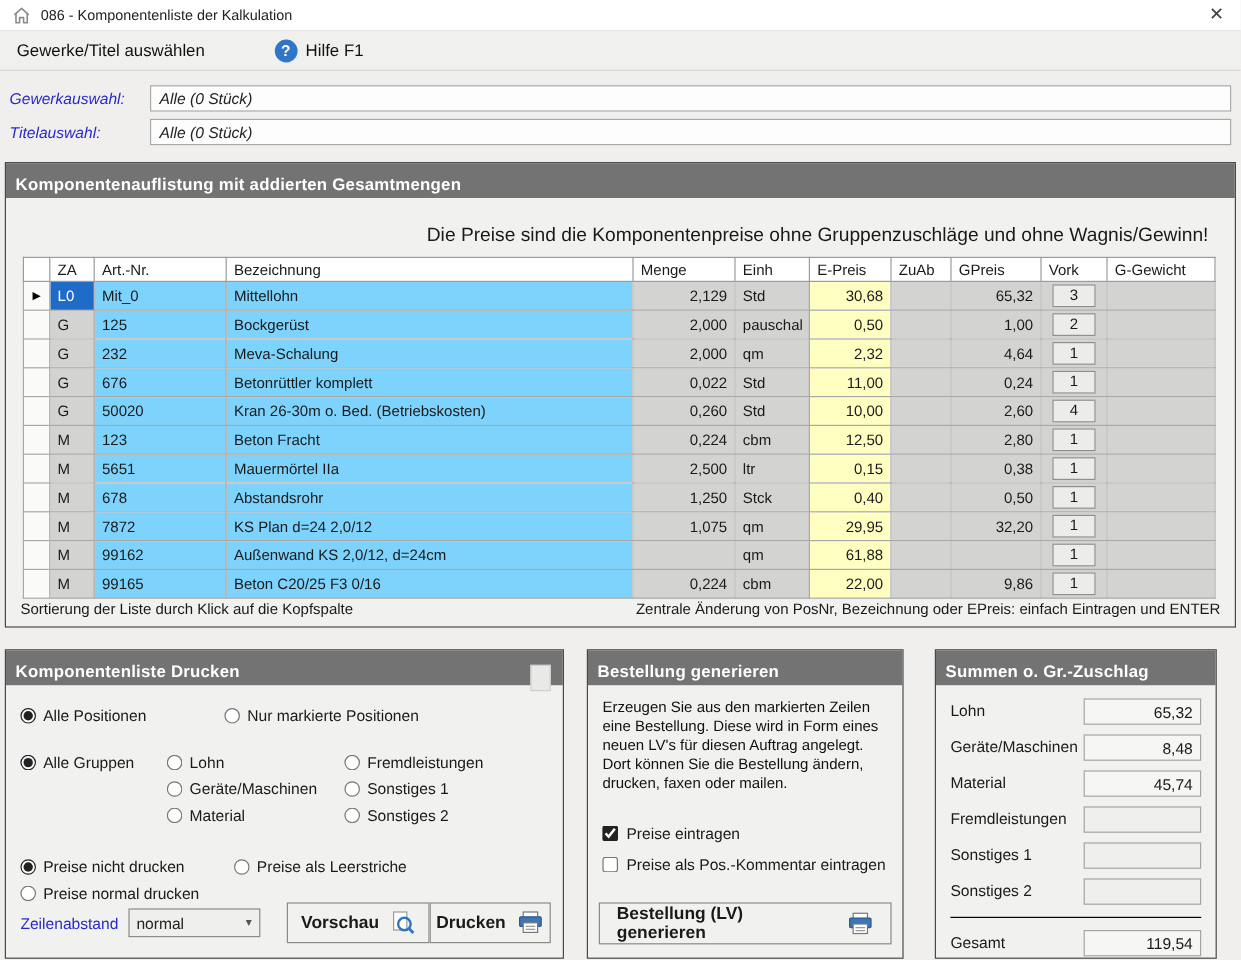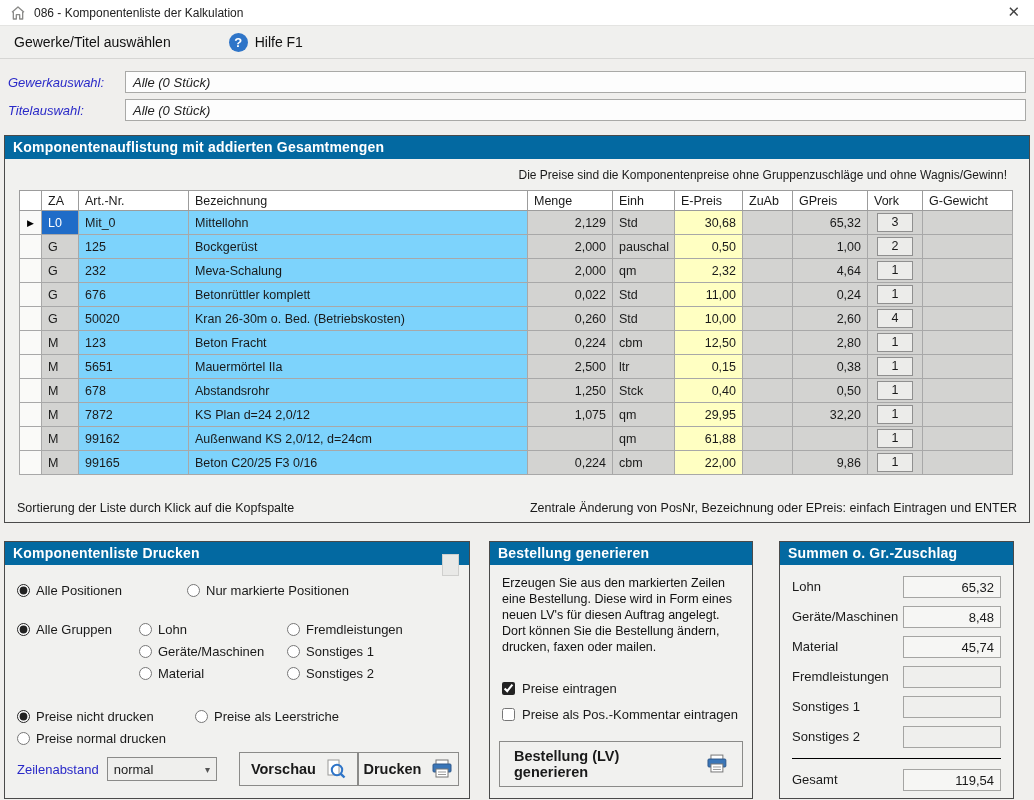--- a/index.html
+++ b/index.html
@@ -18,22 +18,22 @@
   .help-ic { width:19px; height:19px; border-radius:50%; background:#2f75c8; color:#fff; font-weight:bold; font-size:13px; display:flex; align-items:center; justify-content:center; }
 
   
   .selection { padding:12px 6px 10px 8px; }
   .sel-row { display:flex; align-items:center; margin-bottom:6px;font-style:italic; }
   .sel-label { width:117px; color:#2a2ac8; font-size:13px; }
   .sel-field { flex:1; height:22px; background:#fdfdfd; border:1px solid #a9a9a7; padding:2px 7px; font-size:13px; color:#222; line-height:17px; margin-right:2px; }
 
   
   .main-section { margin:4px 4px 0 4px; border:1px solid #4a4a4a; background:#f1f1ef; height:388px; position:relative; }
-  .black-bar { background:#0369a1; color:#fff; font-weight:bold; font-size:14px; padding:3px 8px 4px; letter-spacing:.2px; }
-  .note { text-align:right; font-size:12px; color:#1a1a1a; padding:9px 22px 6px 0; }
+  .black-bar { background:#737373; color:#fff; font-weight:bold; font-size:14px; padding:9px 8px 4px; letter-spacing:.2px; }
+  .note { text-align:right; font-size:16px; color:#1a1a1a; padding:9px 22px 6px 0;margin-top:14px; }
 
   table.grid { border-collapse:collapse; table-layout:fixed; width:993px; margin:2px 0 0 14px; background:#fff; font-size:12.5px; }
   table.grid th { background:#fff; font-weight:normal; text-align:left; border:1px solid #9c9c9c; padding:2px 6px; height:20px; font-size:12.5px; }
   table.grid td { border:1px solid #a8a8a8; padding:2px 6px; height:20px; overflow:hidden; white-space:nowrap; }
   .c-sel  { background:#fafaf8; text-align:center; font-size:9px; color:#000; }
   .c-za   { background:#d3d3d1; }
   .c-za.sel { background:#1f6cc8; color:#fff; }
   .c-art, .c-bez { background:#7dd3fc; }
   .c-menge { background:#d3d3d1; text-align:right; }
   .c-einh  { background:#d3d3d1; }
@@ -61,21 +61,21 @@
   .ls-row { position:absolute; bottom:12px; left:12px; right:10px; display:flex; align-items:center; }
   .ls-label { color:#2a2ac8; font-size:13px; margin-right:8px; }
   .fake-select { width:116px; height:24px; border:1px solid #8b8b89; background:#efefed; display:flex; align-items:center; padding:0 6px; font-size:13px; justify-content:space-between; color:#222; }
   .fake-select .chev { font-size:10px; color:#555; }
   .btn { height:34px; border:1px solid #8b8b89; background:#f1f1ef; display:flex; align-items:center; justify-content:center; gap:10px; font-weight:bold; font-size:14.5px; cursor:pointer; }
   .btn-vorschau { width:126px; margin-left:22px; }
   .btn-drucken { width:107px; margin-left:0; }
 
   .p2 .desc { font-size:12.5px; line-height:16px; padding:10px 12px 0 12px; color:#111; }
   .chk-row { display:flex; align-items:center; gap:7px; margin:0 0 0 12px; font-size:13px; }
-  .btn-generate { position:absolute; left:9px; right:9px; bottom:11px; height:46px; justify-content:space-between; padding:0 14px; }
+  .btn-generate { position:absolute; left:9px; right:9px; bottom:11px; height:35px; justify-content:space-between; padding:0 14px; }
 
   .sum-row { display:flex; align-items:center; justify-content:space-between; margin:0 12px; height:23px; }
   .sum-label { font-size:13px; }
   .sum-box { width:98px; height:22px; border:1px solid #a5a5a3; background:#f6f6f4; text-align:right; padding:3px 6px 0 0; font-size:13px; }
   .sum-box.empty { background:#efefed; }
   .sum-divider { border-top:1px solid #000; margin:10px 12px 9px; }
 
   .mono-x { font-family:"DejaVu Sans",sans-serif; }
 </style>
 </head>

